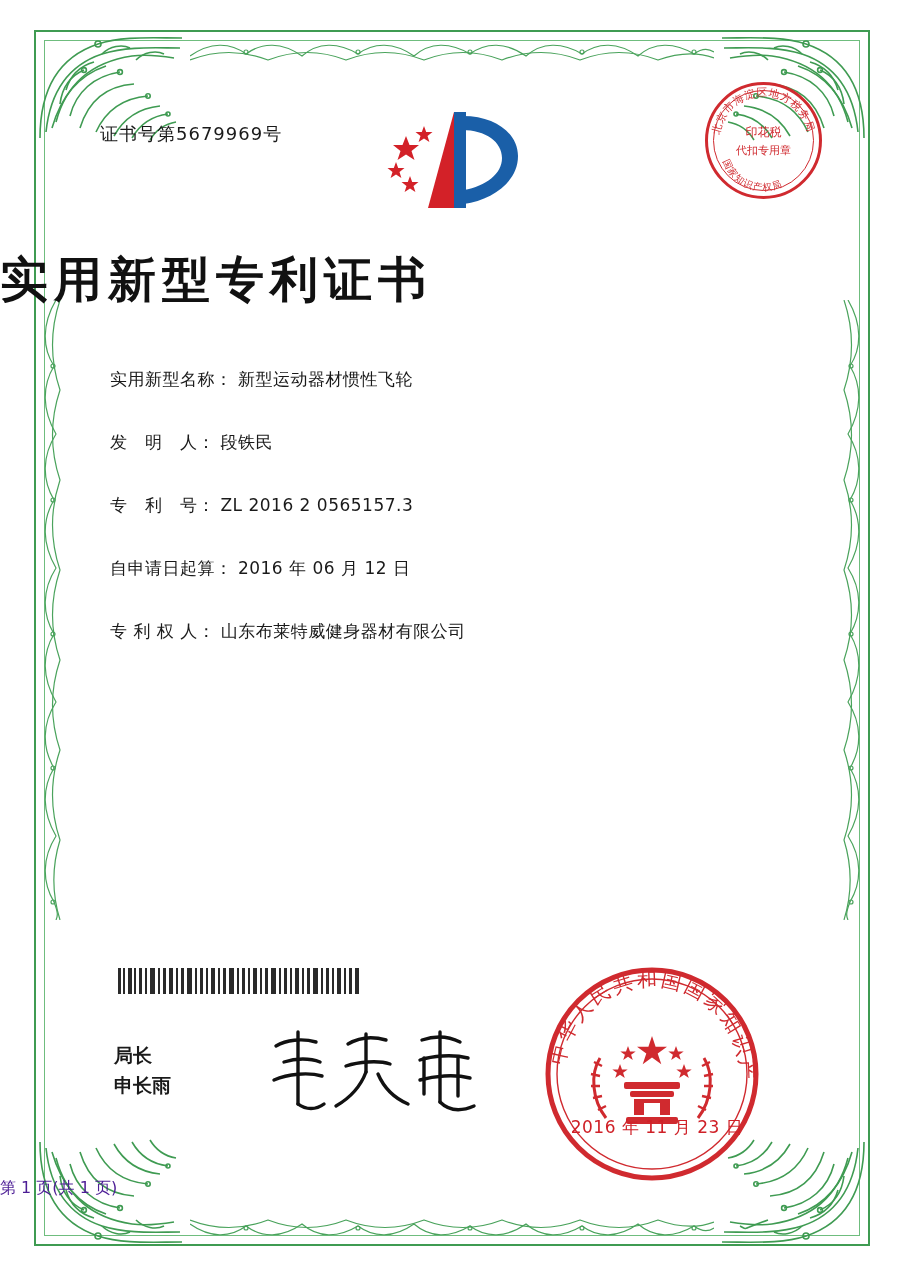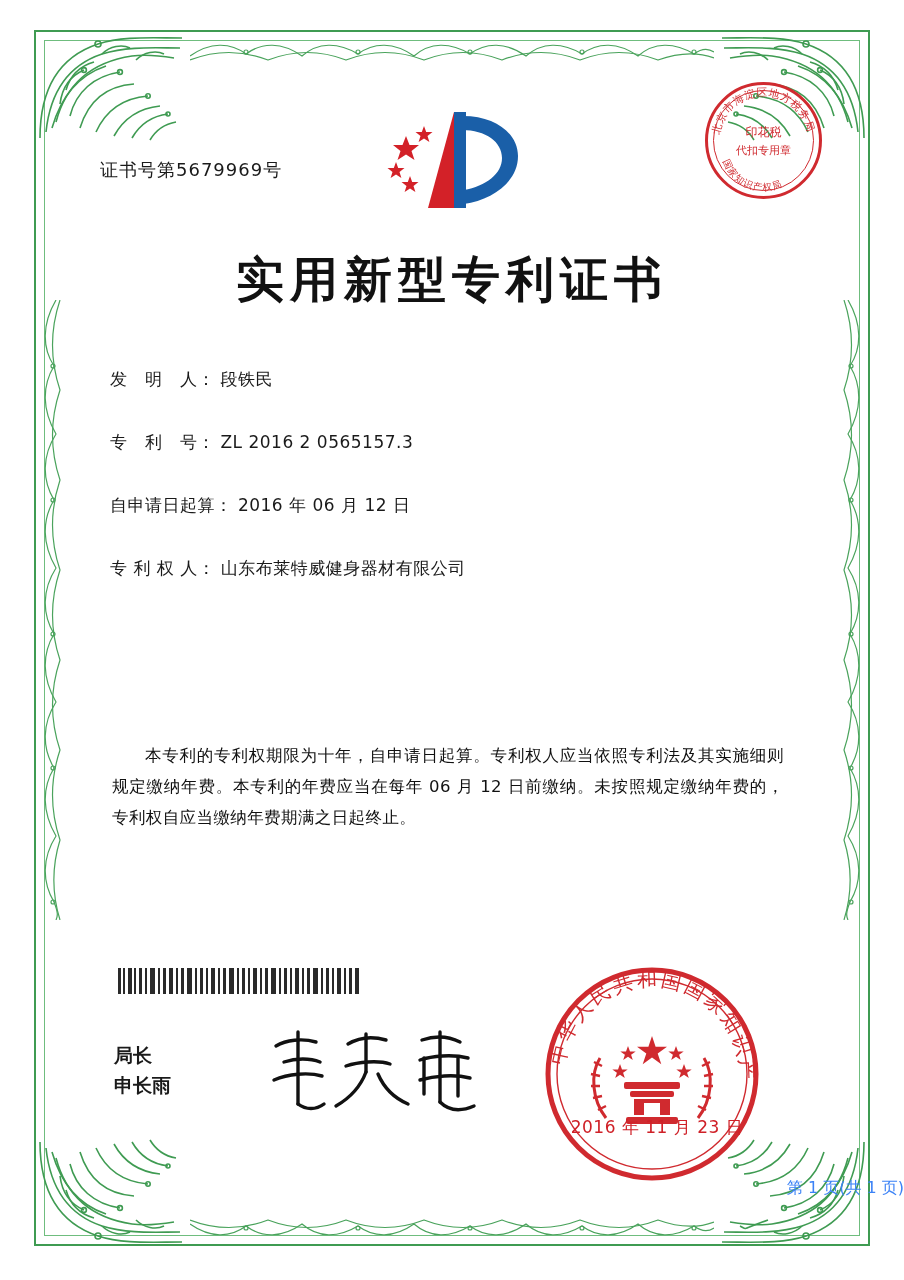--- a/index.html
+++ b/index.html
@@ -70,21 +70,20 @@
   .edge-left svg, .edge-right svg { width: 100%; height: 100%; display: block; }
 
   
   .cert-number {
     position: absolute;
     left: 100px;
     top: 122px;
     font-size: 18px;
     letter-spacing: 1px;
     font-family: "DejaVu Sans", sans-serif;
-    margin-top: 36px;
   }
 
   .logo {
     position: absolute;
     left: 368px;
     top: 108px;
     width: 160px;
     height: 110px;
   }
   .logo svg { width: 100%; height: 100%; display: block; }
@@ -96,21 +95,20 @@
     width: 125px;
     height: 125px;
   }
   .stamp-top svg { width: 100%; height: 100%; display: block; }
 
   .main-title {
     position: absolute;
     left: 0;
     right: 0;
     top: 248px;
-    text-align: center;
     font-size: 48px;
     font-weight: bold;
     letter-spacing: 6px;
     font-family: "DejaVu Sans", sans-serif;
     color: #111;
   }
 
   
   .fields {
     position: absolute;
@@ -202,24 +200,24 @@
     font-family: "DejaVu Sans", sans-serif;
     letter-spacing: 0.5px;
   }
 
   
   .footer {
     position: absolute;
     left: 0;
     right: 0;
     top: 1178px;
-    text-align: right;
+    text-align: left;
     font-size: 16px;
     font-family: "DejaVu Sans", sans-serif;
-    color: #3b82f6;
+    color: #4c1d95;
   }
 </style>
 </head>
 <body>
 
 <div class="page-border"></div>
 <div class="page-border-inner"></div>
 
 <div class="corner tl">
   <svg viewBox="0 0 150 110" fill="none" stroke="currentColor" stroke-width="1.6">
@@ -394,39 +392,42 @@
     </text>
     <text x="62.5" y="58" text-anchor="middle" font-size="12" fill="#d02a2f" font-family="DejaVu Sans, sans-serif">印花税</text>
     <text x="62.5" y="76" text-anchor="middle" font-size="11" fill="#d02a2f" font-family="DejaVu Sans, sans-serif">代扣专用章</text>
   </svg>
 </div>
 
 <div class="main-title">实用新型专利证书</div>
 
 <div class="fields">
   <div class="field-row">
+    <span class="field-label">实用新型名称：</span>
+    <span class="field-value">新型运动器材惯性飞轮</span>
+  </div>
+  <div class="field-row">
     <span class="field-label">发　明　人：</span>
     <span class="field-value">段铁民</span>
   </div>
   <div class="field-row">
     <span class="field-label">专　利　号：</span>
     <span class="field-value">ZL 2016 2 0565157.3</span>
   </div>
   <div class="field-row">
     <span class="field-label">自申请日起算：</span>
     <span class="field-value">2016 年 06 月 12 日</span>
   </div>
   <div class="field-row">
     <span class="field-label">专 利 权 人：</span>
     <span class="field-value">山东布莱特威健身器材有限公司</span>
   </div>
 </div>
 
 <div class="body-text">
-  <p>本专利的专利权期限为十年，自申请日起算。专利权人应当依照专利法及其实施细则规定缴纳年费。本专利的年费应当在每年 06 月 12 日前缴纳。未按照规定缴纳年费的，专利权自应当缴纳年费期满之日起终止。</p>
 </div>
 
 <div class="barcode">
   <svg viewBox="0 0 244 26" preserveAspectRatio="none">
     <g fill="#2a2a2a">
       <rect x="0" y="0" width="3" height="26"></rect>
         <rect x="5" y="0" width="2" height="26"></rect>
       <rect x="10" y="0" width="4" height="26"></rect>
         <rect x="16" y="0" width="2" height="26"></rect>
       <rect x="21" y="0" width="3" height="26"></rect>

